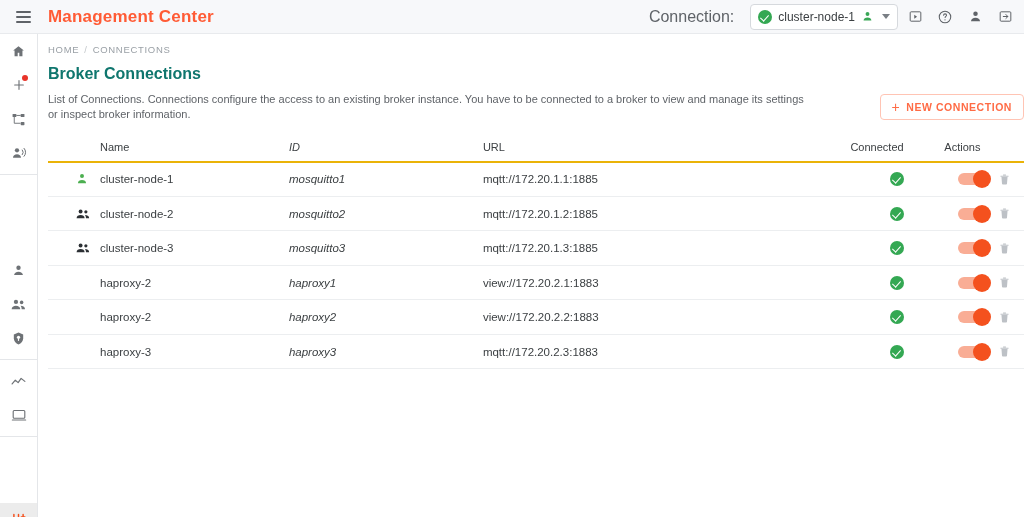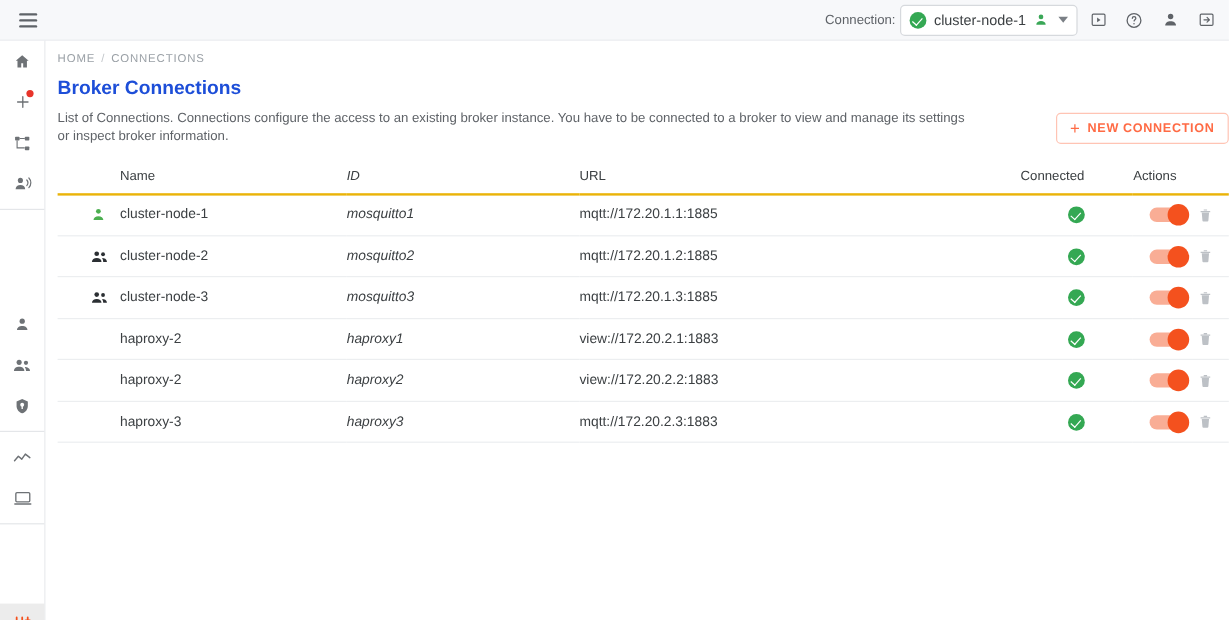--- a/index.html
+++ b/index.html
@@ -27,21 +27,21 @@
   .app-title {
     margin-left: 8px;
     color: #ff5b35;
     font-size: 17px;
     font-weight: bold;
     letter-spacing: .2px;
   }
   .topbar-right {
     margin-left: auto; display: flex; align-items: center; gap: 0; padding-right: 6px;
   }
-  .conn-label { font-size: 11px; color: #5f6368; margin-right: 4px; }
+  .conn-label { font-size: 16px; color: #5f6368; margin-right: 16px; }
   .conn-select {
     display: flex; align-items: center; gap: 6px;
     height: 26px; padding: 0 7px 0 7px;
     border: 1px solid #d6d9dd; border-radius: 4px;
     background: #ffffff; cursor: pointer;
   }
   .conn-select .conn-name { font-size: 12px; color: #3c4043; }
   .check-circle {
     width: 14px; height: 14px; border-radius: 50%;
     background: #34a853; position: relative; flex: none;
@@ -83,21 +83,21 @@
 
   
   .main { position: absolute; top: 34px; left: 38px; width: 986px; height: 483px; background:#fff; }
   .breadcrumb {
     padding: 10px 18px 0 10px; font-size: 9.5px; letter-spacing: .7px;
     color: #9aa0a6; display: flex; gap: 5px;
   }
   .breadcrumb .bc-link { cursor: pointer; }
   .breadcrumb .bc-sep { color: #c3c7cb; }
   .page-title {
-    padding: 10px 16px 0 10px; font-size: 16px; font-weight: bold; color: #1d4ed8;
+    padding: 10px 16px 0 10px; font-size: 16px; font-weight: bold; color: #0f766e;
   }
   .desc-row { display: flex; align-items: center; padding: 9px 0 0 10px; }
   .desc {
     font-size: 11px; color: #5f6368; line-height: 1.4;
     max-width: 760px;
   }
   .new-btn {
     margin-left: auto; margin-right: 0px;
     height: 26px; padding: 0 11px;
     border: 1px solid #ffc4b4; border-radius: 4px;
@@ -146,20 +146,21 @@
 </style>
 </head>
 <body>
 
 <div class="topbar">
   <div class="hamburger">
     <i></i>
       <i></i>
       <i></i>
   </div>
+  <div class="app-title">Management Center</div>
 
   <div class="topbar-right">
     <span class="conn-label">Connection:</span>
 
     <div class="conn-select">
       <span class="check-circle"></span>
       <span class="conn-name">cluster-node-1</span>
       <svg width="13" height="13" viewBox="0 0 24 24">
         <circle cx="12" cy="7.5" r="3.6" fill="#3aa757"></circle>
         <path d="M4.8 19.5c0-3.6 3.3-5.6 7.2-5.6s7.2 2 7.2 5.6z" fill="#3aa757"></path>

